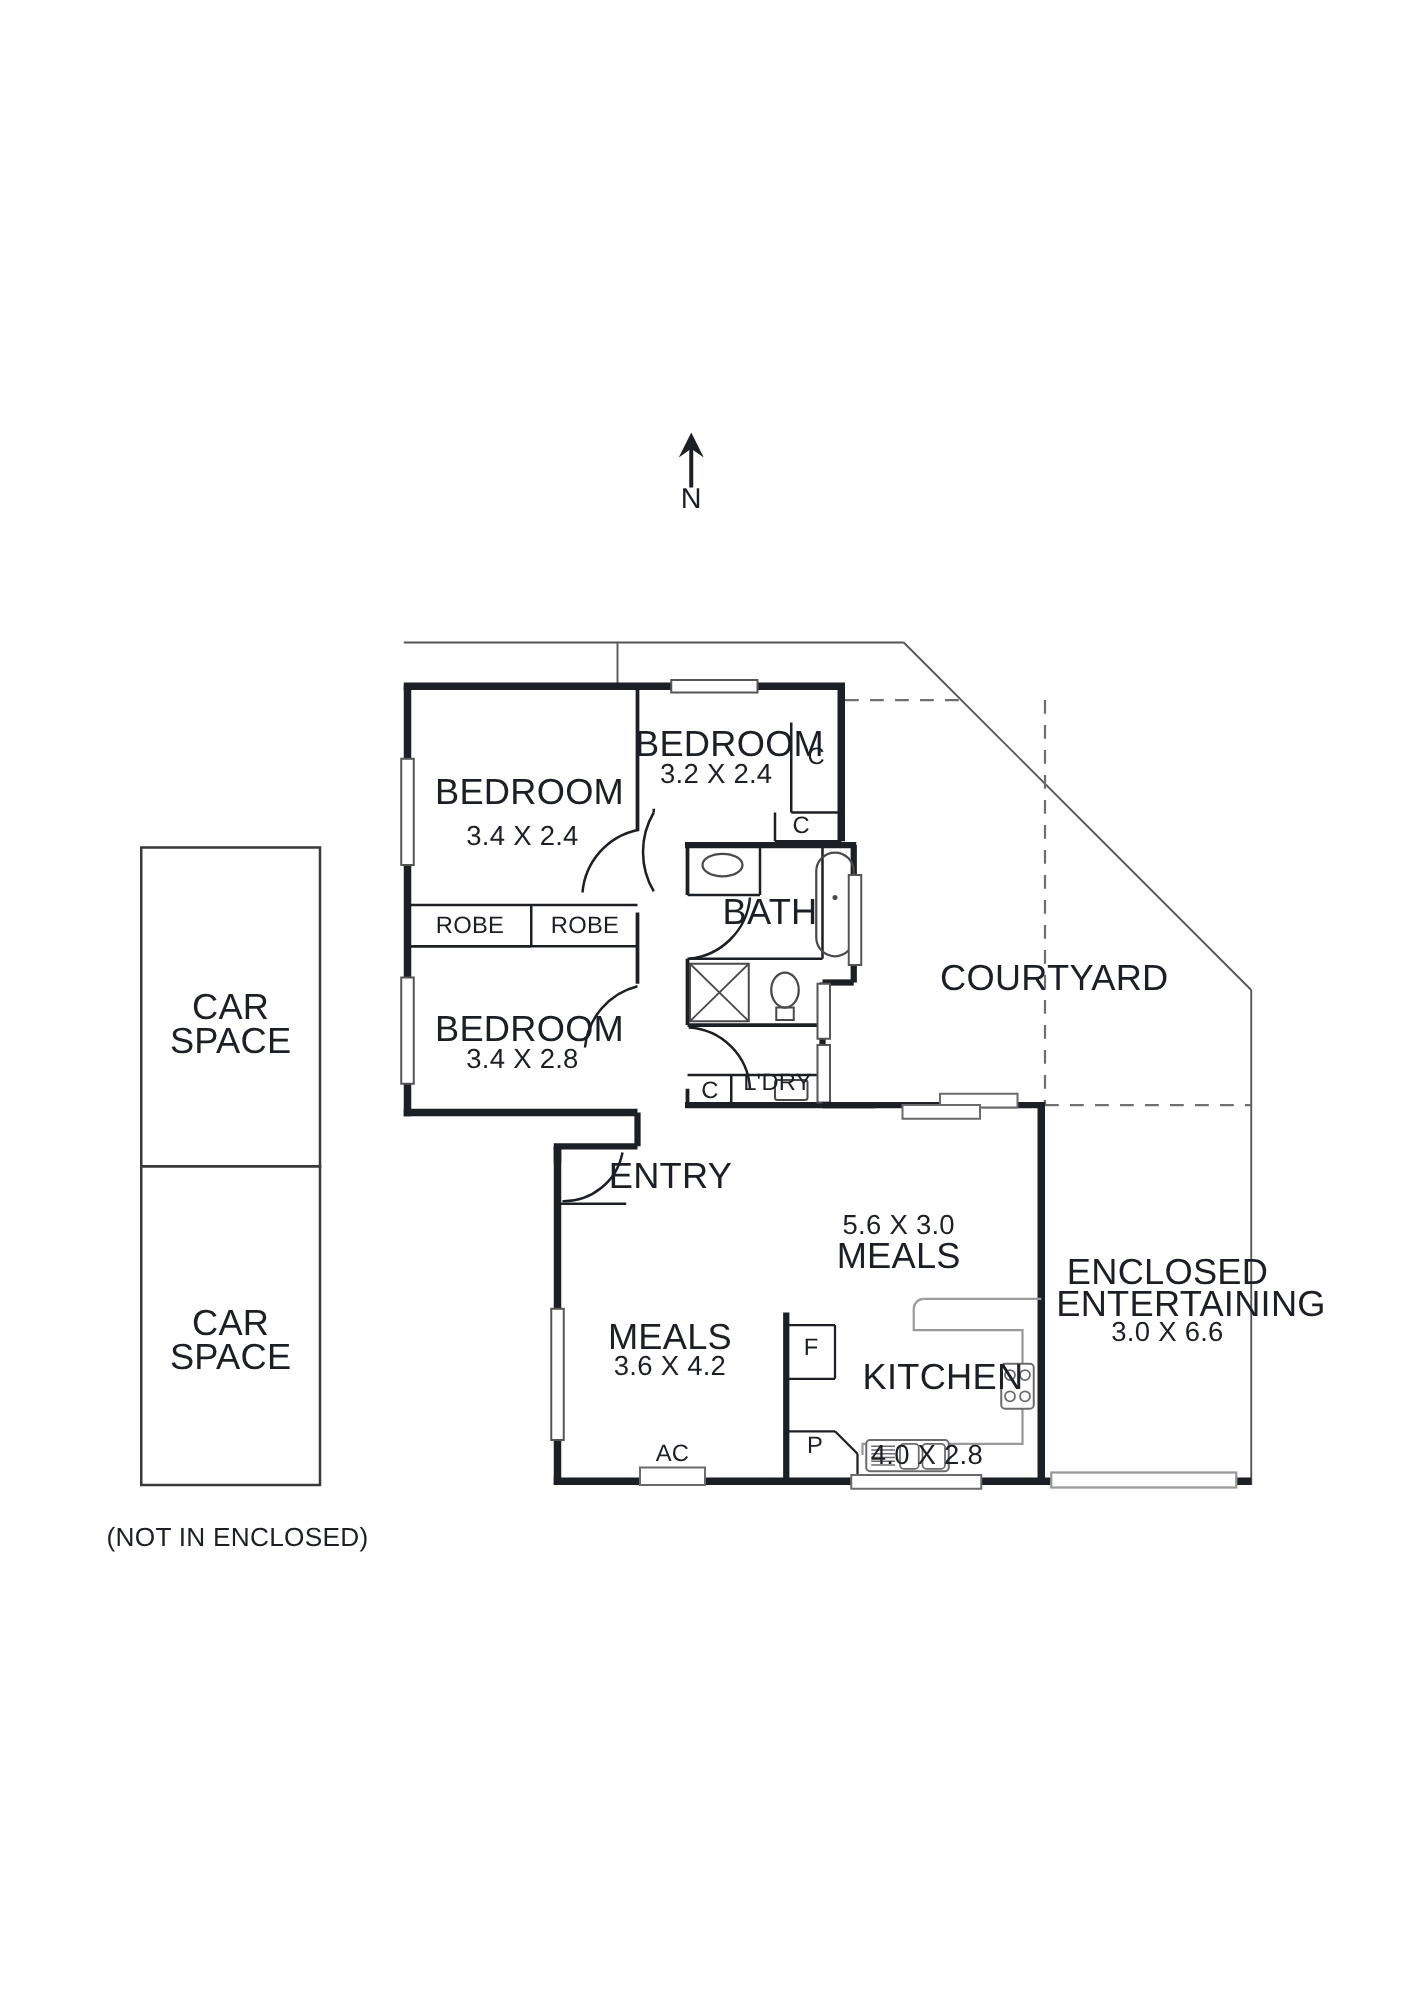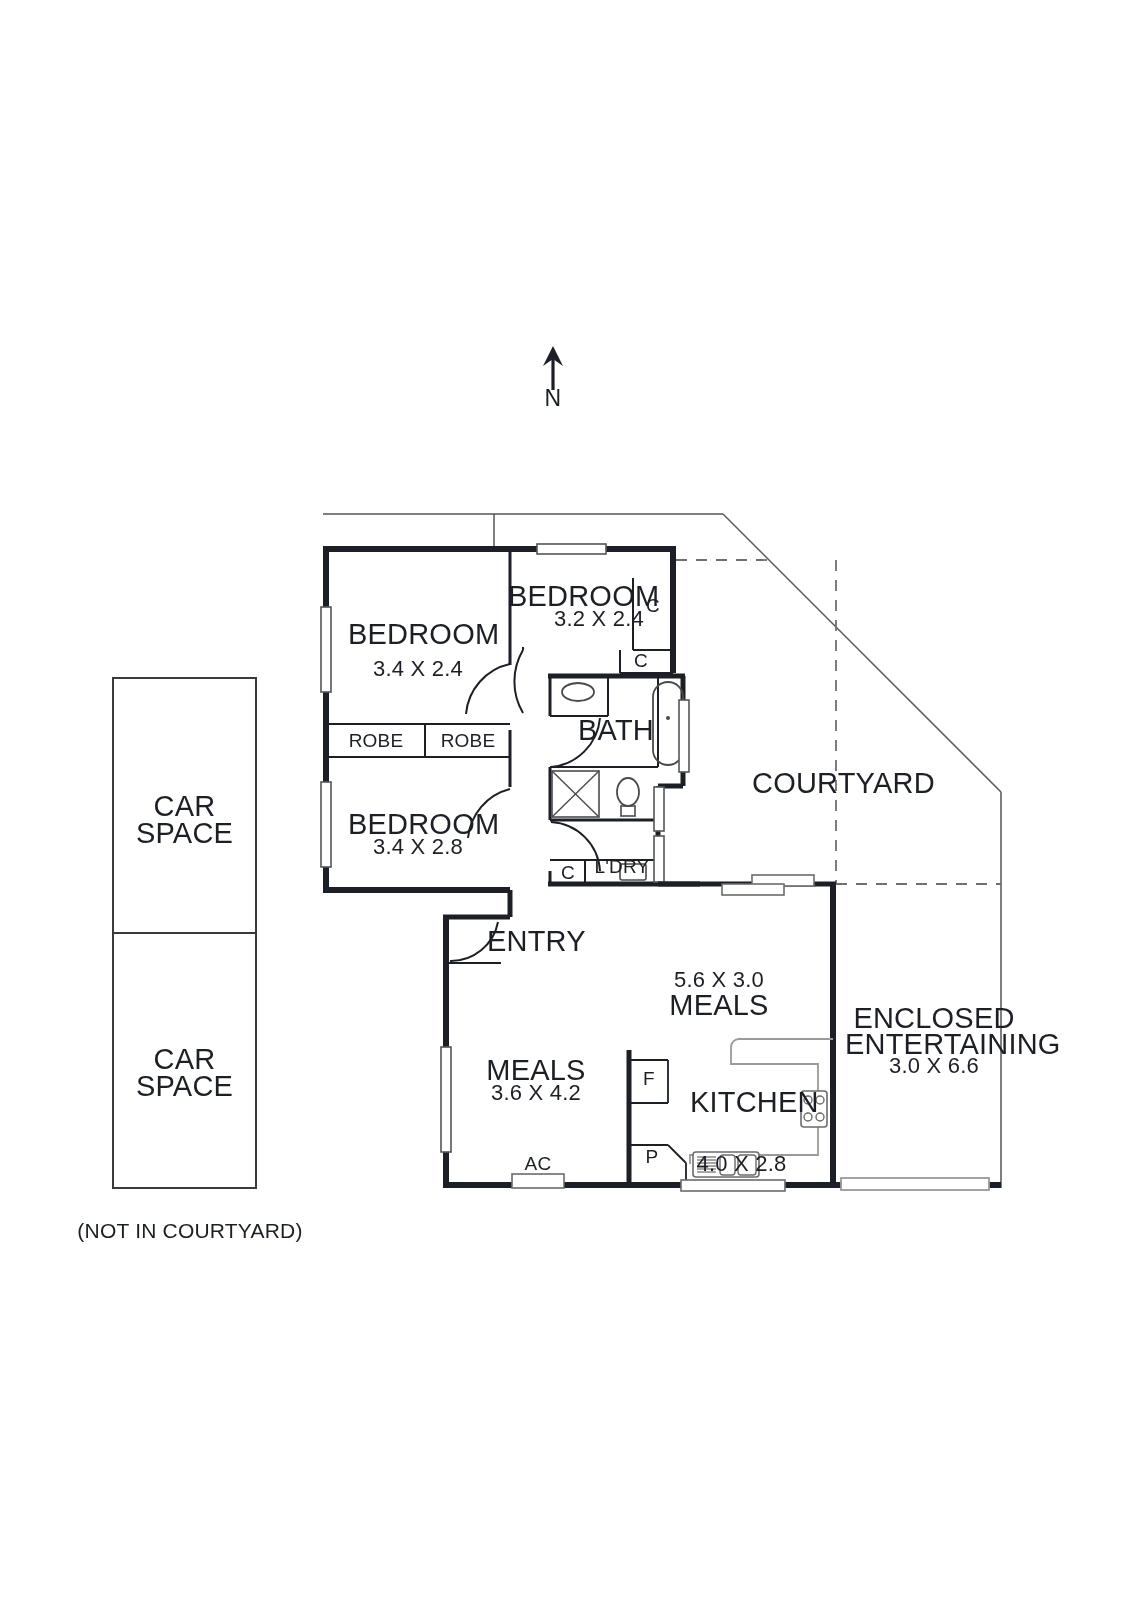--- a/index.html
+++ b/index.html
@@ -269,21 +269,21 @@
   </g>
 
 </svg>
 
 <div class="lbl north-letter" style="left:533px; top:385px; width:40px;">N</div>
 
 <div class="lbl room-name" style="left:348px; top:617px; width:140px;">BEDROOM</div>
 <div class="lbl room-dim" style="left:348px; top:644px; width:140px;margin-top:12px;">3.4 X 2.4</div>
 
 <div class="lbl room-name" style="left:508px; top:579px; width:130px;">BEDROOM</div>
-<div class="lbl room-dim" style="left:508px; top:606px; width:130px;padding-left:26px;">3.2 X 2.4</div>
+<div class="lbl room-dim" style="left:508px; top:606px; width:130px;">3.2 X 2.4</div>
 
 <div class="lbl room-name" style="left:348px; top:807px; width:140px;">BEDROOM</div>
 <div class="lbl room-dim" style="left:348px; top:834px; width:140px;">3.4 X 2.8</div>
 
 <div class="lbl room-name" style="left:578px; top:713px; width:76px;">BATH</div>
 <div class="lbl small" style="left:586px; top:856px; width:72px;">L'DRY</div>
 
 <div class="lbl room-name" style="left:487px; top:924px; width:92px;">ENTRY</div>
 
 <div class="lbl room-name" style="left:481px; top:1053px; width:110px;">MEALS</div>
@@ -312,13 +312,13 @@
 
 <div class="lbl small" style="left:640px; top:595px; width:26px;">C</div>
 <div class="lbl small" style="left:628px; top:650px; width:26px;">C</div>
 <div class="lbl small" style="left:556px; top:862px; width:24px;">C</div>
 
 <div class="lbl small" style="left:636px; top:1068px; width:26px;">F</div>
 <div class="lbl small" style="left:639px; top:1146px; width:26px;">P</div>
 
 <div class="lbl small" style="left:512px; top:1153px; width:52px;">AC</div>
 
-<div class="lbl notpos" style="left:70px; top:1219px; width:240px;">(NOT IN COURTYARD)</div>
+<div class="lbl notpos" style="left:70px; top:1219px; width:240px;">(NOT IN ENCLOSED)</div>
 
 </body></html>

